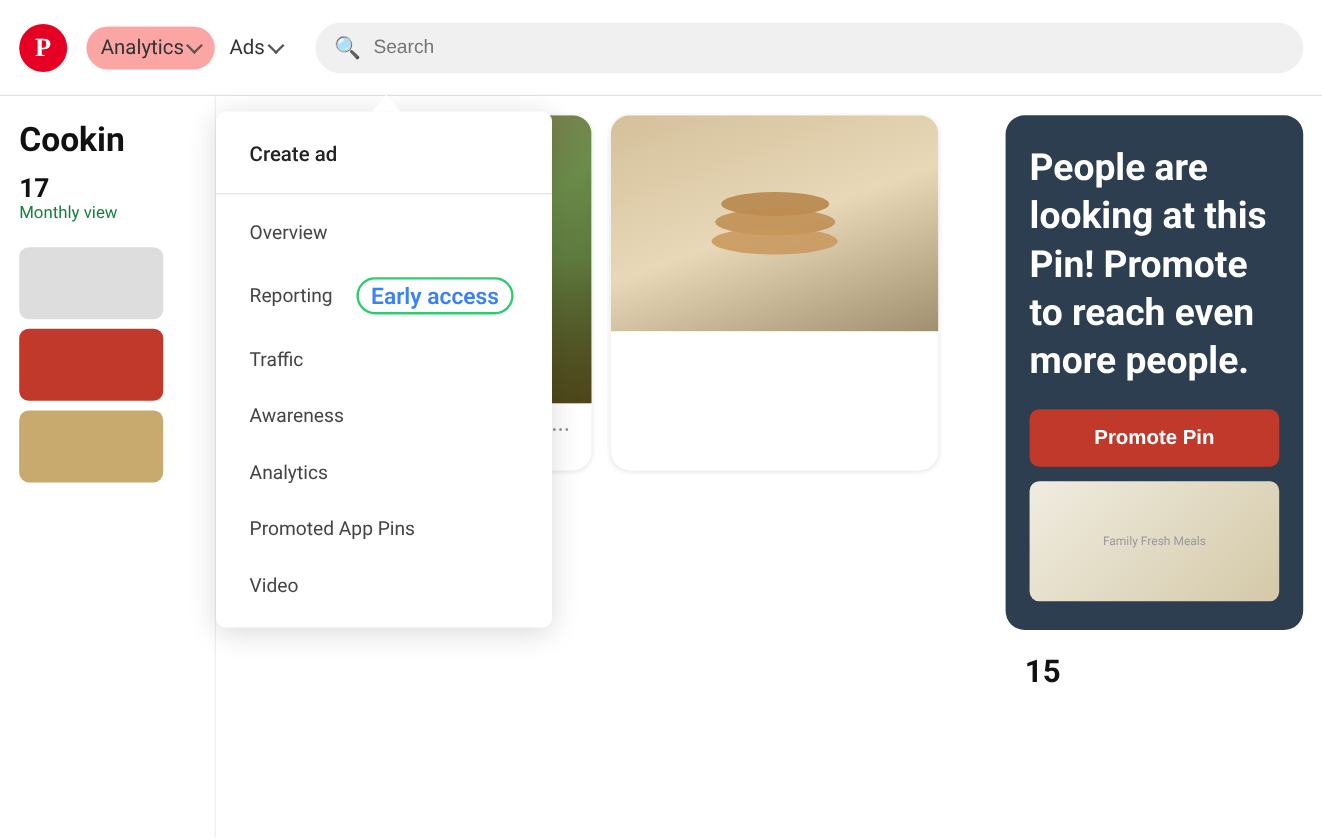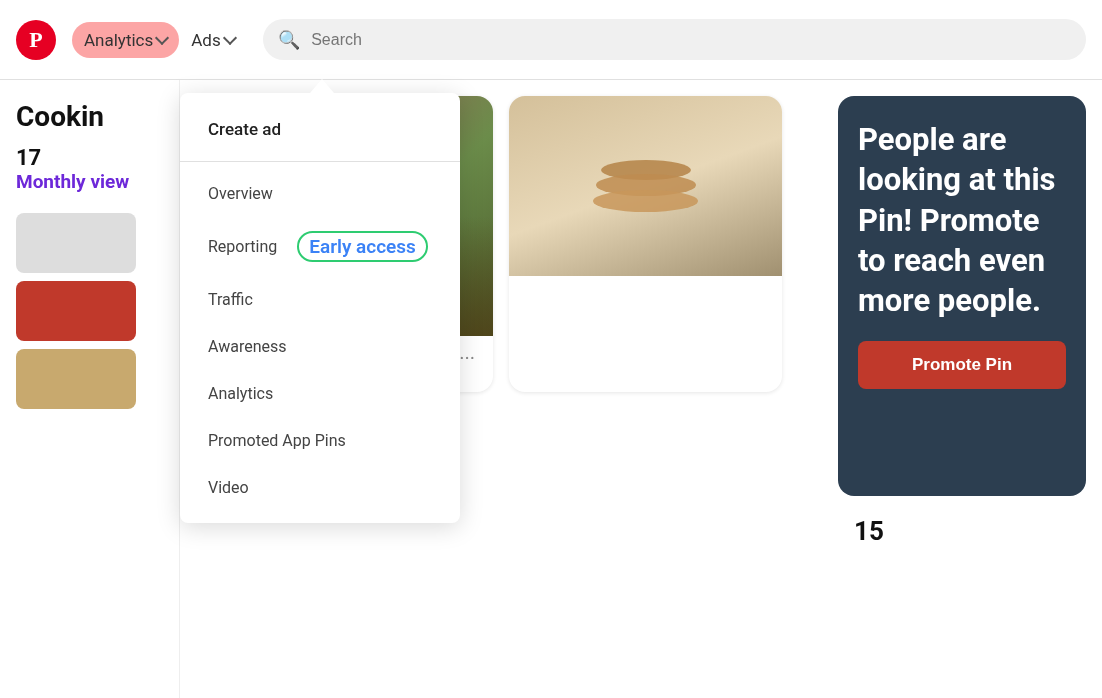--- a/index.html
+++ b/index.html
@@ -149,23 +149,22 @@
     }
     .stats-row {
       padding: 0 16px 12px;
     }
     .stat-number {
       font-size: 22px;
       font-weight: bold;
       color: #111;
     }
     .stat-label {
-      font-size: 19px;
-      color: #6d28d9;
-      font-weight: bold;
+      font-size: 14px;
+      color: #15803d;
     }
     .board-thumbnails {
       display: flex;
       flex-direction: column;
       gap: 8px;
       padding: 8px 16px;
     }
     .board-thumb {
       width: 120px;
       height: 60px;
@@ -404,17 +403,22 @@
 
   </div>
 
   <div class="right-panel">
     <div class="promo-card">
       <div>
         <div class="promo-text">People are looking at this Pin! Promote to reach even more people.</div>
         <button class="promote-btn">Promote Pin</button>
       </div>
 
+      <div style="margin-top:12px;flex:1;background:linear-gradient(135deg,#f0ece0,#d4c9a8);border-radius:8px;min-height:100px;display:flex;align-items:center;justify-content:center;font-size:11px;color:#888;">
+        <div style="text-align:center;padding:8px;">
+          <div style="font-size:10px;color:#999;">Family Fresh Meals</div>
+        </div>
+      </div>
     </div>
     <div class="stat-15">15</div>
   </div>
 
 </div>
 
 </body></html>

